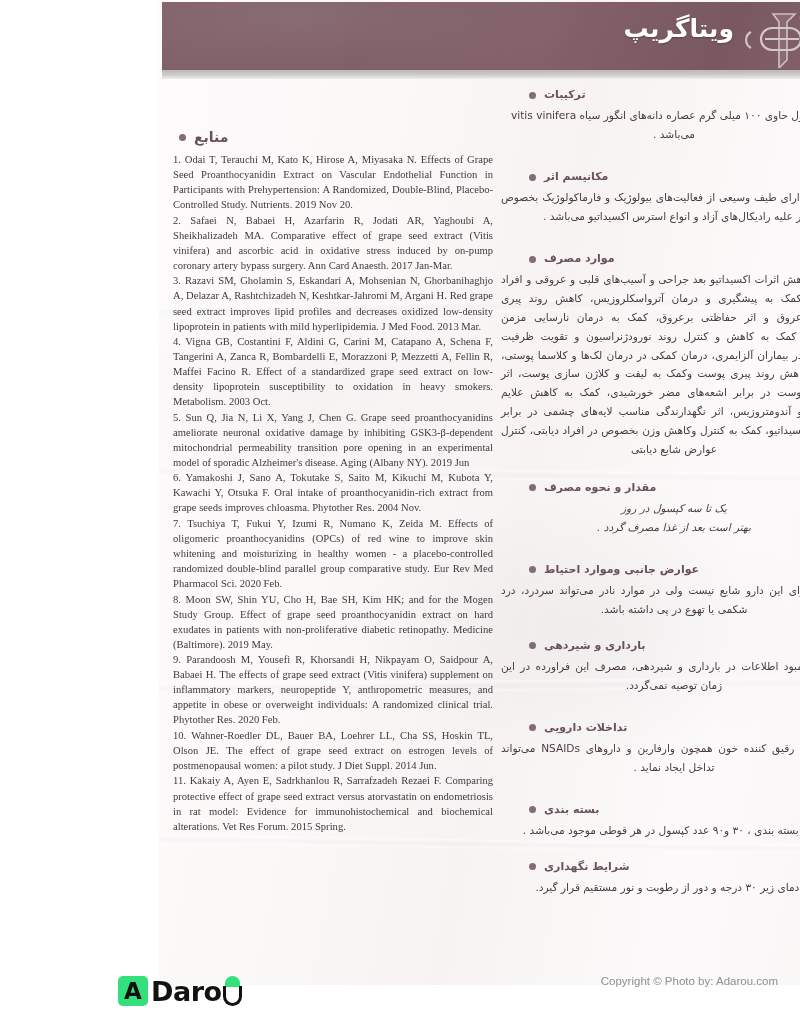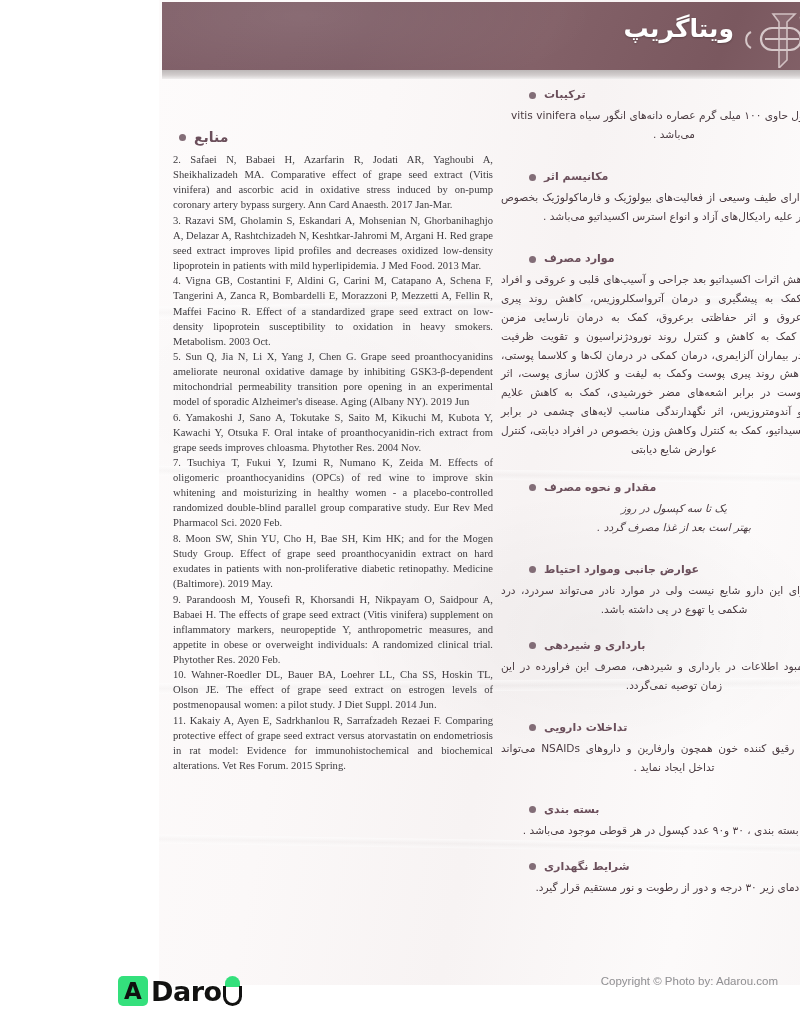--- a/index.html
+++ b/index.html
@@ -351,20 +351,21 @@
         </div>
 
       </div>
 
       <div class="col-left">
         <div class="ref-head">
           <span class="bullet"></span>
           <span class="sec-title">منابع</span>
         </div>
         <div class="ref-list">
+          <p class="ref-item">1.  Odai T, Terauchi M, Kato K, Hirose A, Miyasaka N. Effects of Grape Seed Proanthocyanidin Extract on Vascular Endothelial Function in Participants with Prehypertension: A Randomized, Double-Blind, Placebo- Controlled Study. Nutrients. 2019 Nov 20.</p>
           <p class="ref-item">2. Safaei N, Babaei H, Azarfarin R, Jodati AR, Yaghoubi A, Sheikhalizadeh MA. Comparative effect of grape seed extract (Vitis vinifera) and ascorbic acid in oxidative stress induced by on-pump coronary artery bypass surgery. Ann Card Anaesth. 2017 Jan-Mar.</p>
           <p class="ref-item">3. Razavi SM, Gholamin S, Eskandari A, Mohsenian N, Ghorbanihaghjo A, Delazar A, Rashtchizadeh N, Keshtkar-Jahromi M, Argani H. Red grape seed extract improves lipid profiles and decreases oxidized low-density lipoprotein in patients with mild hyperlipidemia. J Med Food. 2013 Mar.</p>
           <p class="ref-item">4. Vigna GB, Costantini F, Aldini G, Carini M, Catapano A, Schena F, Tangerini A, Zanca R, Bombardelli E, Morazzoni P, Mezzetti A, Fellin R, Maffei Facino R. Effect of a standardized grape seed extract on low-density lipoprotein susceptibility to oxidation in heavy smokers. Metabolism. 2003 Oct.</p>
           <p class="ref-item">5. Sun Q, Jia N, Li X, Yang J, Chen G. Grape seed proanthocyanidins ameliorate neuronal oxidative damage by inhibiting  GSK3-β-dependent  mitochondrial  permeability transition pore opening in an experimental model of sporadic Alzheimer's disease. Aging (Albany NY). 2019 Jun</p>
           <p class="ref-item">6. Yamakoshi J, Sano A, Tokutake S, Saito M, Kikuchi M, Kubota Y, Kawachi Y, Otsuka F. Oral intake of proanthocyanidin-rich extract from grape seeds improves chloasma. Phytother Res. 2004 Nov.</p>
           <p class="ref-item">7. Tsuchiya T, Fukui Y, Izumi R, Numano K, Zeida M. Effects of oligomeric proanthocyanidins (OPCs) of red wine to improve skin whitening and moisturizing in healthy women - a placebo-controlled randomized double-blind parallel group comparative study. Eur Rev Med Pharmacol Sci. 2020 Feb.</p>
           <p class="ref-item">8. Moon SW, Shin YU, Cho H, Bae SH, Kim HK; and for the Mogen Study Group. Effect of grape seed proanthocyanidin extract on hard exudates in patients with non-proliferative diabetic retinopathy. Medicine (Baltimore). 2019 May.</p>
           <p class="ref-item">9. Parandoosh M, Yousefi R, Khorsandi H, Nikpayam O, Saidpour A, Babaei H. The effects of grape seed extract (Vitis vinifera) supplement on inflammatory markers, neuropeptide Y, anthropometric measures, and appetite in obese or overweight individuals: A randomized clinical trial. Phytother Res. 2020 Feb.</p>
           <p class="ref-item">10. Wahner-Roedler DL, Bauer BA, Loehrer LL, Cha SS, Hoskin TL, Olson JE. The effect of grape seed extract on estrogen levels of postmenopausal women: a pilot study. J Diet Suppl. 2014 Jun.</p>
           <p class="ref-item">11. Kakaiy A, Ayen E, Sadrkhanlou R, Sarrafzadeh Rezaei F. Comparing protective effect of grape seed extract versus atorvastatin on endometriosis in rat model: Evidence for immunohistochemical and biochemical alterations. Vet Res Forum. 2015 Spring.</p>

